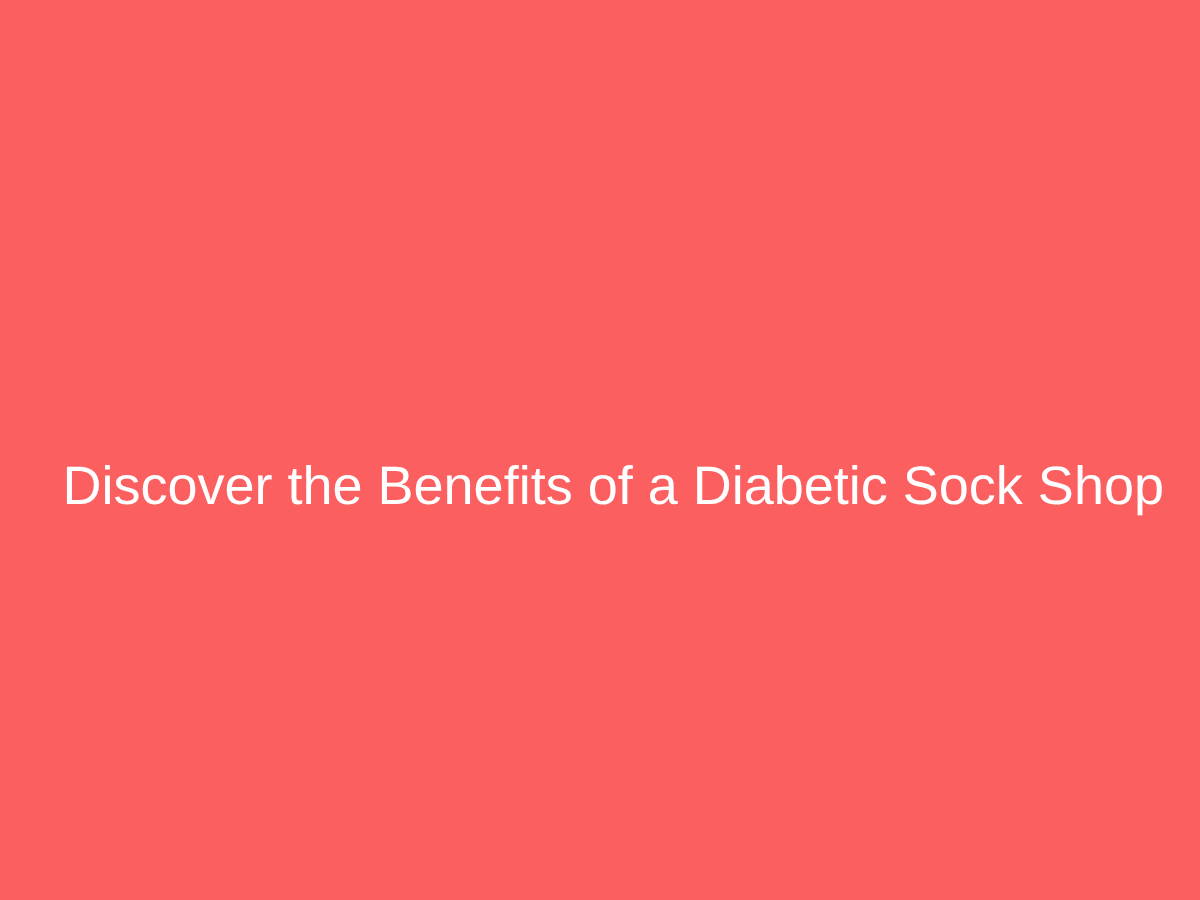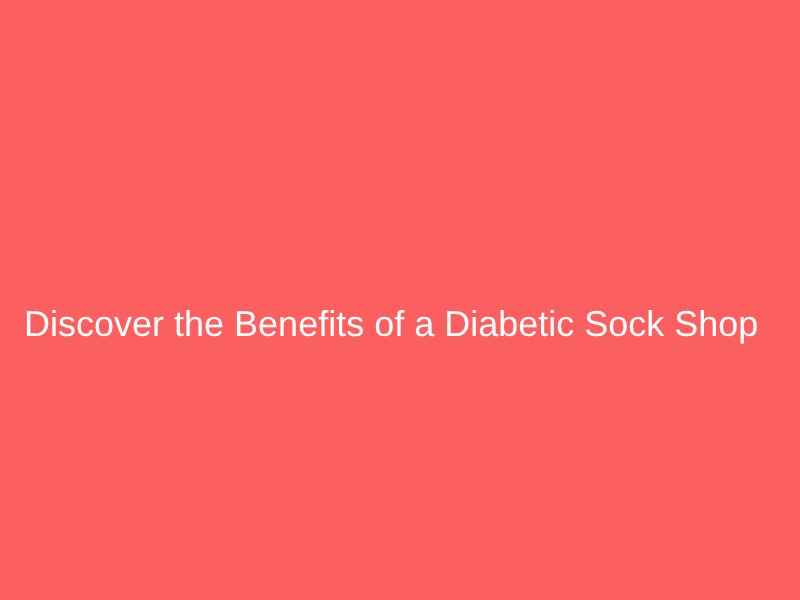--- a/index.html
+++ b/index.html
@@ -26,21 +26,21 @@
     align-items: center;
     justify-content: center;
     background-color: #fc5f5f;   
     overflow: hidden;
   }
 
   .banner-inner {
     width: 100%;
     padding: 0 24px;
     box-sizing: border-box;
-    text-align: left;
+    text-align: right;
     margin-top: 48px;
   }
 
   .banner-title {
     margin: 0;
     color: #ffffff;              
     font-family: "Liberation Sans", sans-serif;
     font-size: 36px;
     font-weight: 400;
     line-height: 1.2;

